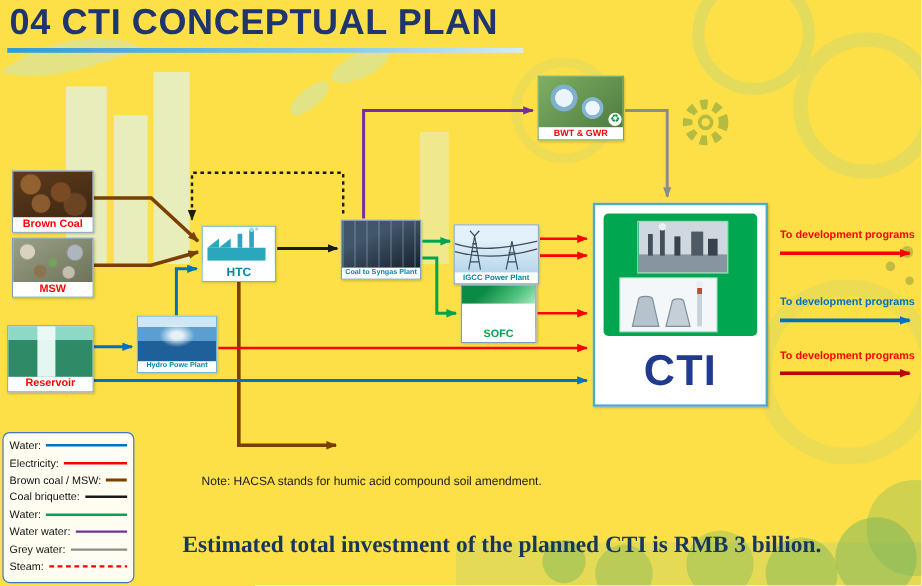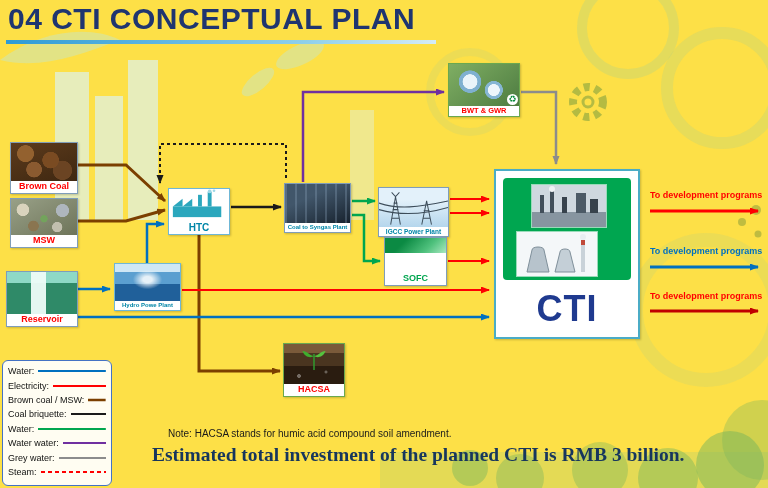--- a/index.html
+++ b/index.html
@@ -89,21 +89,21 @@
   .dev2{left:650px;top:246px;color:#0070c0;}
   .dev3{left:650px;top:291px;color:#ff0000;}
 
   .legend{position:absolute;left:2px;top:360px;width:110px;height:126px;z-index:5;
           border:1.5px solid #4472c4;border-radius:6px;background:rgba(255,255,255,.93);
           padding:3px 5px;box-sizing:border-box;overflow:hidden;}
   .lrow{display:flex;align-items:center;height:14.4px;font-size:9px;color:#111;}
   .lrow .llabel{white-space:nowrap;}
   .lrow svg{flex:1;height:6px;margin-left:4px;min-width:14px;}
 
-  .note{position:absolute;left:168px;top:428px;z-index:5;font-size:10px;color:#1a1a1a;white-space:nowrap;}
+  .note{position:absolute;left:168px;top:396px;z-index:5;font-size:10px;color:#1a1a1a;white-space:nowrap;}
   .footer{position:absolute;left:152px;top:444px;z-index:5;font-size:19.5px;font-weight:bold;
           font-family:"Liberation Serif",serif;color:#17365d;white-space:nowrap;}
 </style>
 </head>
 <body>
 
 <div class="stage">
 
   <svg class="bgdec" width="768" height="488">
     <g fill="none" stroke="#a8cf8e">
@@ -257,30 +257,20 @@
       <span class="recycle">♻</span>
     </div>
     <div class="nlabel lab-red">BWT &amp; GWR</div>
   </div>
 
   <div class="node n-hydro">
     <div class="thumb t-hydro"></div>
     <div class="nlabel lab-teal">Hydro Powe Plant</div>
   </div>
 
-  <div class="node n-hacsa">
-    <div class="thumb t-hacsa">
-      <svg class="thumb-svg" viewBox="0 0 62 40" preserveAspectRatio="none">
-        <path d="M31,26 C31,18 31,14 31,10" stroke="#2f9e2f" stroke-width="1.5" fill="none"></path>
-        <path d="M31,12 C27,12 24,7 19,7 C22,14 28,14 31,12 Z" fill="#3fae2e"></path>
-        <path d="M31,12 C35,12 38,7 43,7 C40,14 34,14 31,12 Z" fill="#55c23e"></path>
-      </svg>
-    </div>
-    <div class="nlabel lab-red">HACSA</div>
-  </div>
 
   <div class="node n-cti">
     <div class="cti-green">
       <div class="cti-img1">
         <svg class="thumb-svg" viewBox="0 0 74 42" preserveAspectRatio="none">
           <rect width="74" height="42" fill="#cfd8df"></rect>
           <rect y="27" width="74" height="15" fill="#8795a0"></rect>
           <rect x="8" y="10" width="4" height="18" fill="#424f5a"></rect>
           <rect x="18" y="6" width="4" height="22" fill="#424f5a"></rect>
           <rect x="30" y="12" width="5" height="16" fill="#37424c"></rect>

